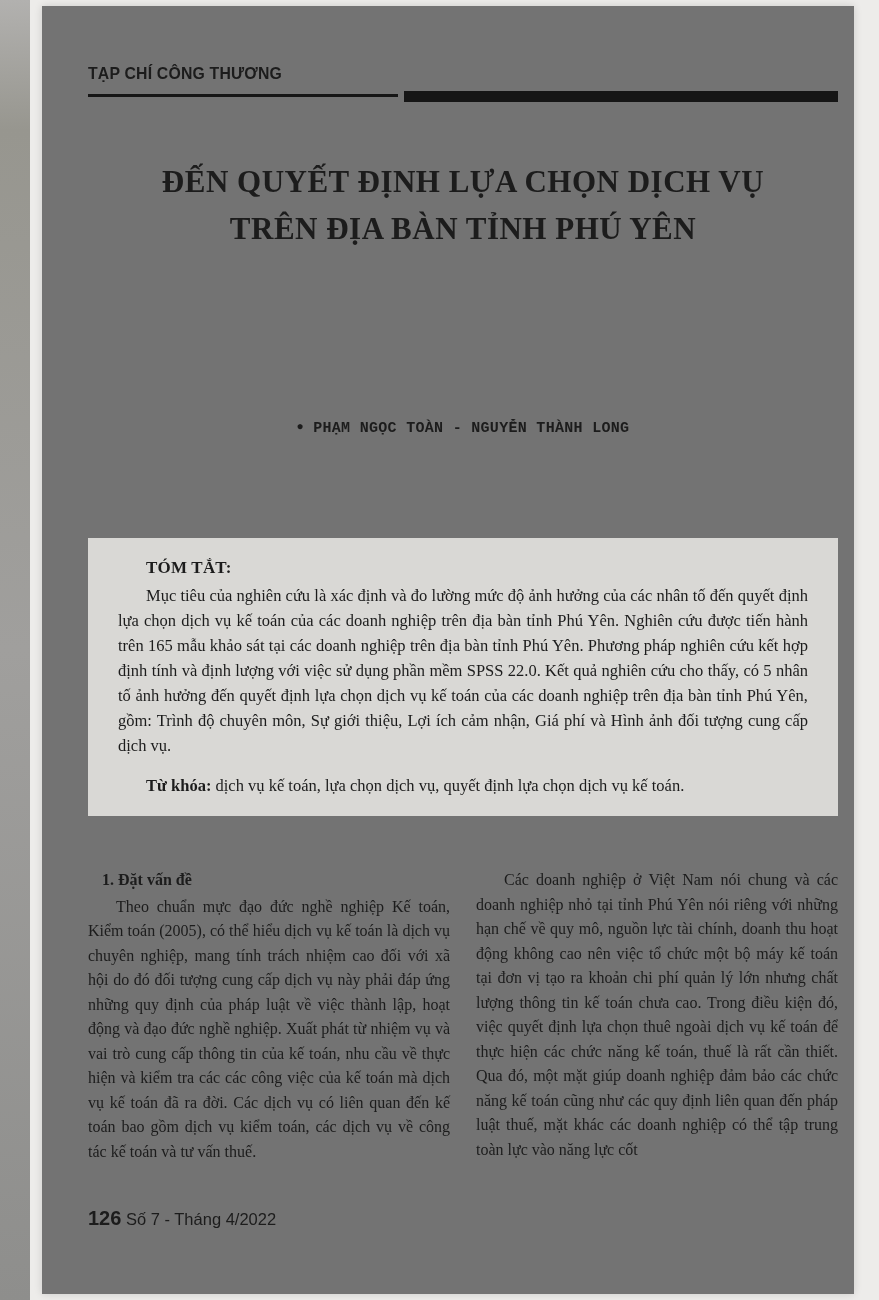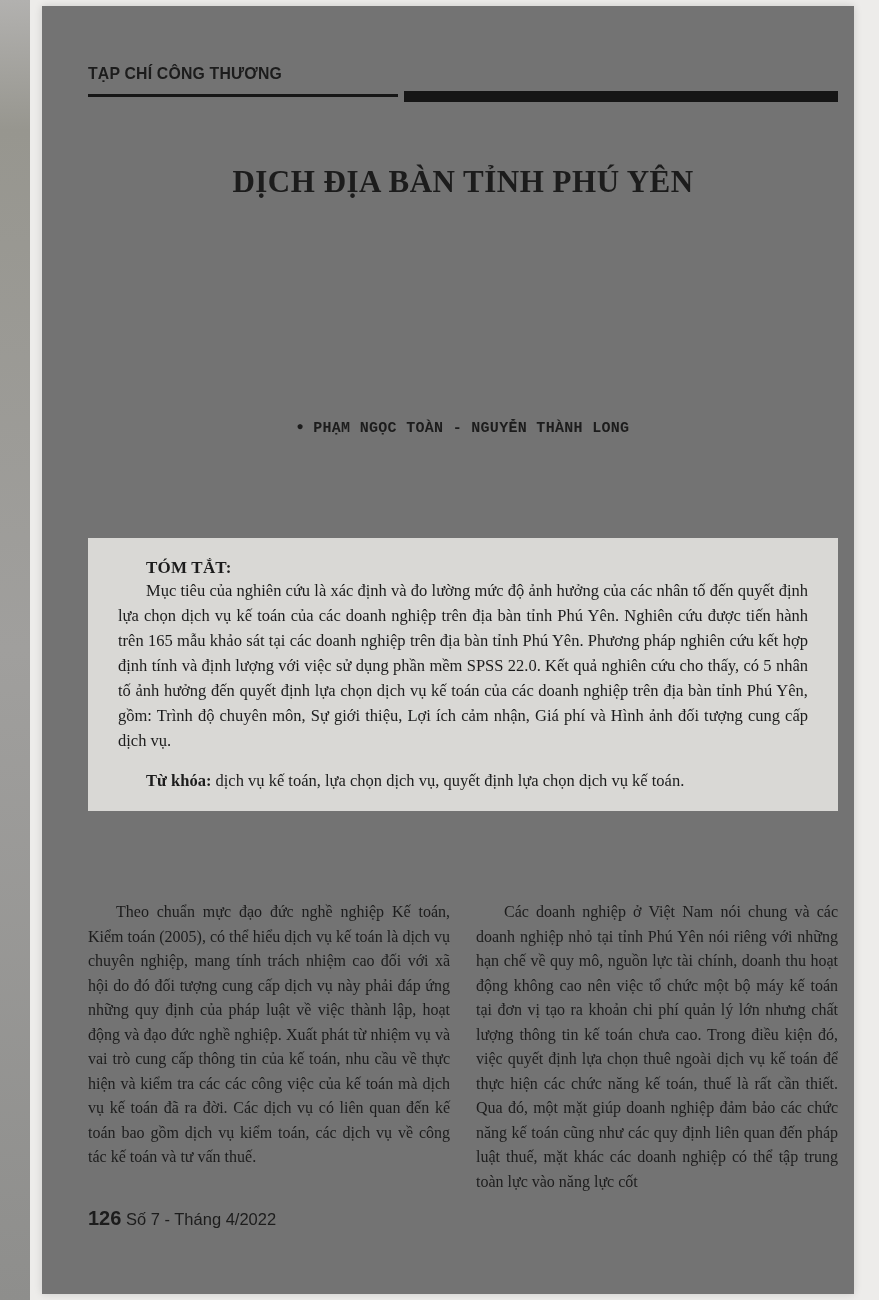--- a/index.html
+++ b/index.html
@@ -38,29 +38,29 @@
   .authors {
     position:absolute; left:46px; top:414px; width:750px; text-align:center;
     font-family:Liberation Mono, monospace; font-weight:bold; font-size:15px; letter-spacing:.3px;
   }
   .author-bullet { font-size:12px; margin-right:9px; position:relative; top:-2px; }
 
   .abstract {
     position:absolute; left:46px; top:532px; width:750px;
     background:#d9d8d5; padding:20px 30px 18px 30px;
   }
-  .abstract-heading { font-weight:bold; font-size:17px; margin-left:28px; letter-spacing:.2px; }
+  .abstract-heading { font-weight:bold; font-size:17px; margin-left:28px; margin-bottom:5px; letter-spacing:.2px; }
   .abstract-text { font-size:16.5px; line-height:25px; text-align:justify; text-indent:28px; }
   .keywords { font-size:16.5px; line-height:25px; text-align:justify; text-indent:28px; margin-top:15px; }
   .keywords-label { font-weight:bold; }
 
   .columns { position:absolute; left:46px; top:862px; width:750px; display:flex; gap:26px; }
   .col { flex:1; font-size:16px; line-height:24.5px; text-align:justify; }
   .section-heading { font-weight:bold; font-size:16px; margin-left:14px; margin-bottom:2px; }
-  .col p { text-indent:28px;margin-top:32px; }
+  .col p { text-indent:28px; }
 
   .footer {
     position:absolute; left:46px; top:1201px;
     font-family:"Liberation Sans", sans-serif; font-size:16.5px;
   }
   .footer-num { font-weight:bold; font-size:20px; }
   .footer-issue { font-weight:normal; }
 </style>
 </head>
 <body>
@@ -72,37 +72,39 @@
   <div class="page">
 
     <div class="masthead">TẠP CHÍ CÔNG THƯƠNG</div>
 
     <div class="header-rules">
       <div class="rule-thin"></div>
       <div class="rule-thick"></div>
     </div>
 
     <h1 class="title">
-      <span>DỊCH ĐỊA BÀN TỈNH PHÚ YÊN</span>
+      <span>ĐẾN QUYẾT ĐỊNH LỰA CHỌN DỊCH VỤ</span>
+      <span>TRÊN ĐỊA BÀN TỈNH PHÚ YÊN</span>
     </h1>
 
     <div class="authors">
       <span class="author-bullet">●</span><span>PHẠM NGỌC TOÀN - NGUYỄN THÀNH LONG</span>
     </div>
 
     <div class="abstract">
       <div class="abstract-heading">TÓM TẮT:</div>
       <p class="abstract-text">Mục tiêu của nghiên cứu là xác định và đo lường mức độ ảnh hưởng của các nhân tố đến quyết định lựa chọn dịch vụ kế toán của các doanh nghiệp trên địa bàn tỉnh Phú Yên. Nghiên cứu được tiến hành trên 165 mẫu khảo sát tại các doanh nghiệp trên địa bàn tỉnh Phú Yên.  Phương pháp nghiên cứu kết hợp định tính và định lượng với việc sử dụng phần mềm SPSS 22.0. Kết quả nghiên cứu cho thấy, có 5 nhân tố ảnh hưởng đến quyết định lựa chọn dịch vụ kế toán của các doanh nghiệp trên địa bàn tỉnh Phú Yên, gồm: Trình độ chuyên môn, Sự giới thiệu, Lợi ích cảm nhận, Giá phí và Hình ảnh đối tượng cung cấp dịch vụ.</p>
       <p class="keywords">
         <span class="keywords-label">Từ khóa:</span><span> dịch vụ kế toán, lựa chọn dịch vụ, quyết định lựa chọn dịch vụ kế toán.</span>
       </p>
     </div>
 
     <div class="columns">
       <div class="col">
+        <div class="section-heading">1. Đặt vấn đề</div>
         <p>Theo chuẩn mực đạo đức nghề nghiệp Kế toán, Kiểm toán (2005), có thể hiểu dịch vụ kế toán là dịch vụ chuyên nghiệp, mang tính trách nhiệm cao đối với xã hội do đó đối tượng cung cấp dịch vụ này phải đáp ứng những quy định của pháp luật về việc thành lập, hoạt động và đạo đức nghề nghiệp. Xuất phát từ nhiệm vụ và vai trò cung cấp thông tin của kế toán, nhu cầu về thực hiện và kiểm tra các các công việc của kế toán mà dịch vụ kế toán đã ra đời. Các dịch vụ có liên quan đến kế toán bao gồm dịch vụ kiểm toán, các dịch vụ về công tác kế toán và tư vấn thuế.</p>
       </div>
       <div class="col">
         <p>Các doanh nghiệp ở Việt Nam nói chung và các doanh nghiệp nhỏ tại tỉnh Phú Yên nói riêng với những hạn chế về quy mô, nguồn lực tài chính, doanh thu hoạt động không cao nên việc tổ chức một bộ máy kế toán tại đơn vị tạo ra khoản chi phí quản lý lớn nhưng chất lượng thông tin kế toán chưa cao. Trong điều kiện đó, việc quyết định lựa chọn thuê ngoài dịch vụ kế toán để thực hiện các chức năng kế toán, thuế là rất cần thiết. Qua đó, một mặt giúp doanh nghiệp đảm bảo các chức năng kế toán cũng như các quy định liên quan đến pháp luật thuế, mặt khác các doanh nghiệp có thể tập trung toàn lực vào năng lực cốt</p>
       </div>
     </div>
 
     <div class="footer">
       <span class="footer-num">126</span><span class="footer-issue"> Số 7</span><span> - Tháng 4/2022</span>
     </div>

